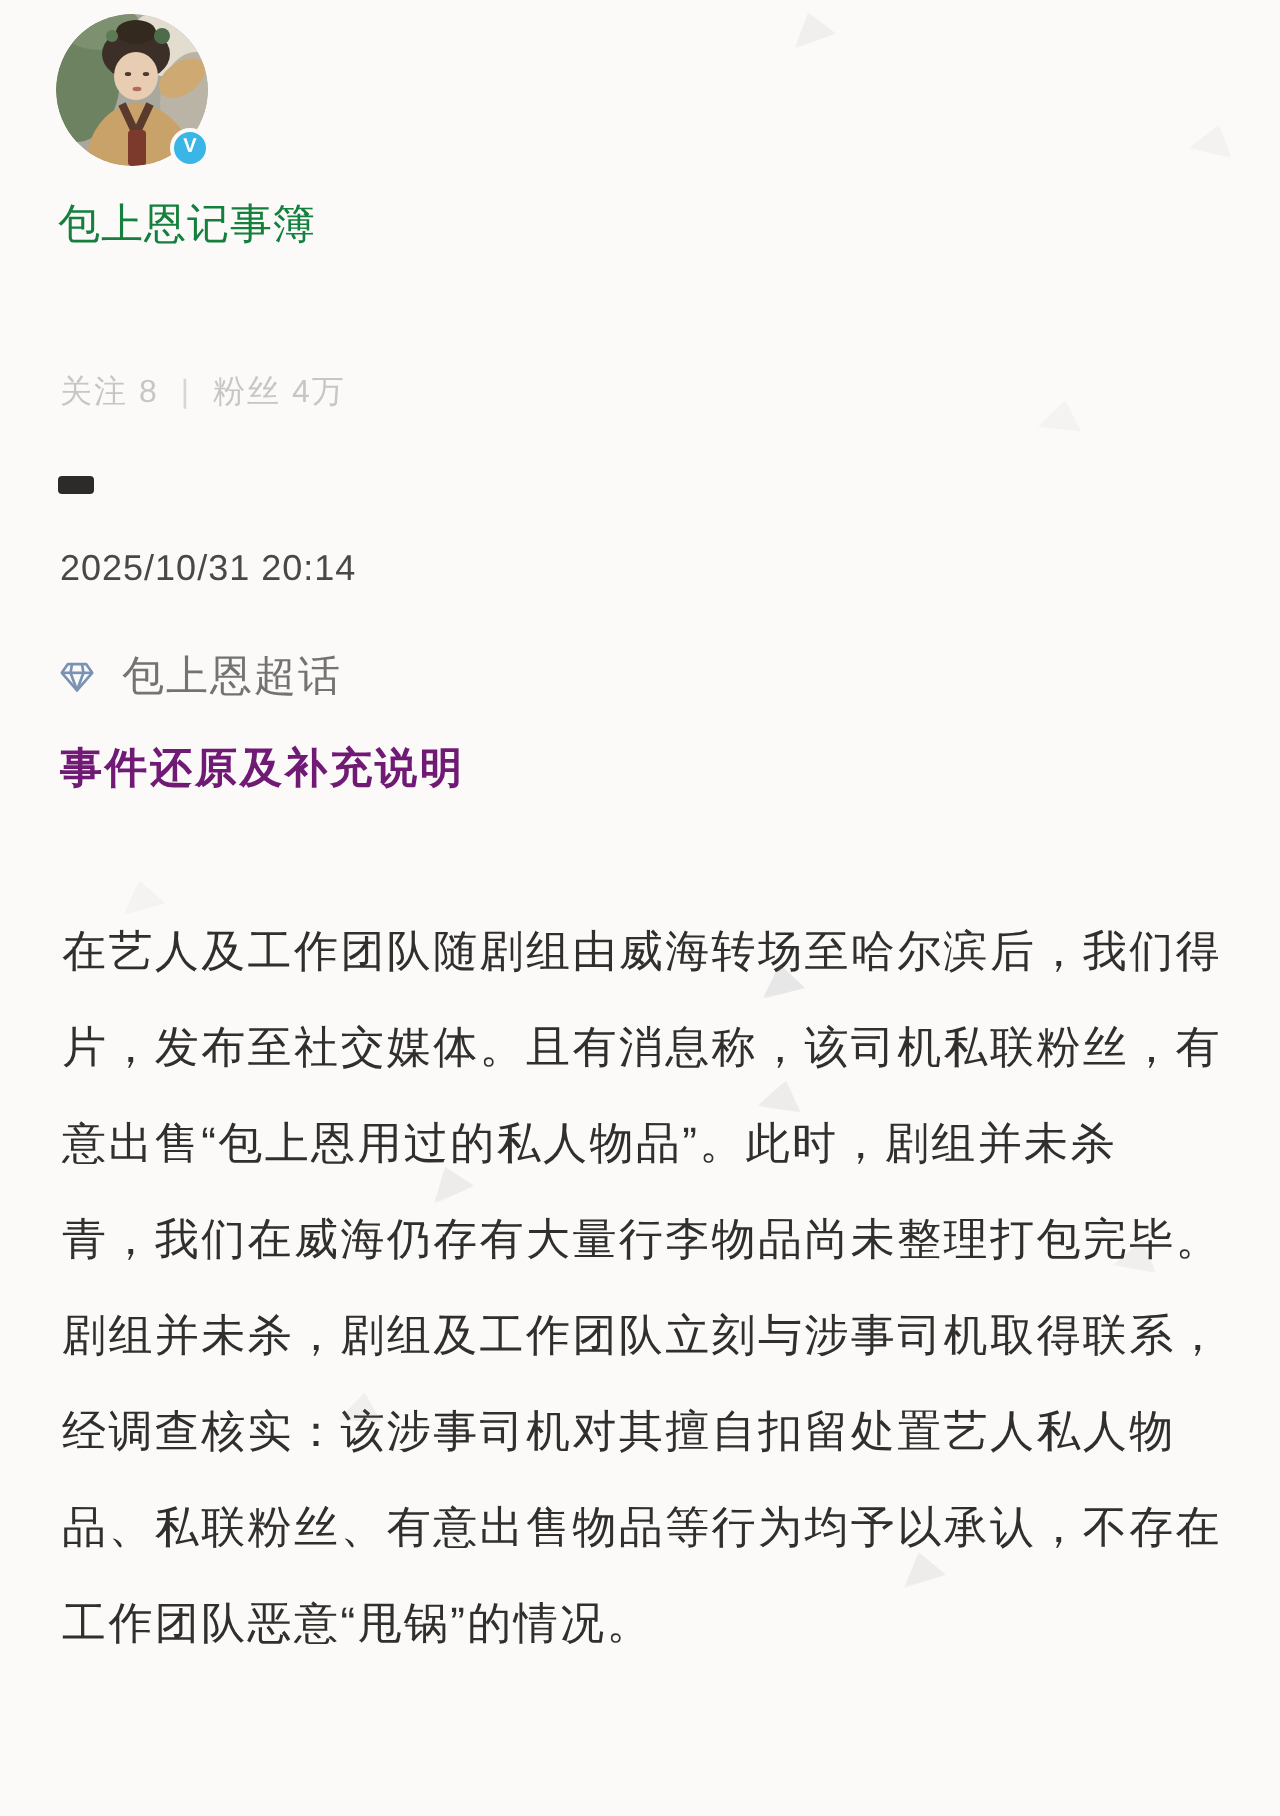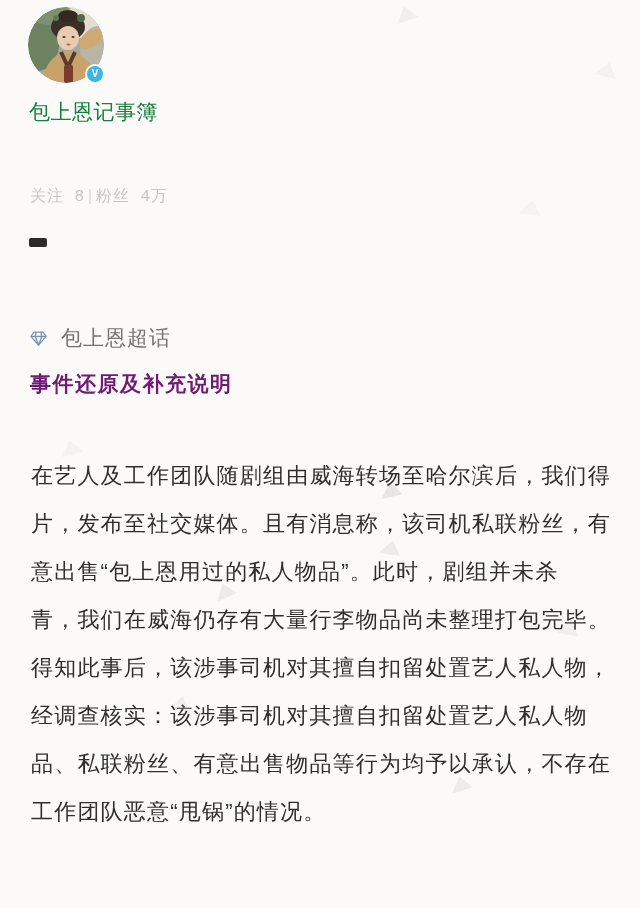--- a/index.html
+++ b/index.html
@@ -26,21 +26,21 @@
     position: absolute; left: 29px; top: 98px;
     font-size: 21px; font-weight: 400; color: #15803d; letter-spacing: 0.5px;
   }
   .profile-desc {
     position: absolute; left: 30px; top: 147px;
     font-size: 16px; color: #a3a09d; letter-spacing: 1.5px;
   }
   .profile-stats {
     position: absolute; left: 30px; top: 186px;
     font-size: 16px; color: #c8c6c4; letter-spacing: 1px;
-    display: flex; align-items: center;  font-family: Liberation Mono, monospace;
+    display: flex; align-items: center; gap: 11px;
   }
   .profile-stats .sep { color: #d8d6d4; }
   .stat-group { cursor: pointer; }
 
   
   .collapse-dash {
     position: absolute; left: 29px; top: 238px;
     width: 18px; height: 9px; background: #2d2b2a; border-radius: 2px;
   }
   .post-date {
@@ -121,38 +121,39 @@
 
   <div class="profile-name">包上恩记事簿</div>
   <div class="profile-stats">
     <span class="stat-group"><span>关注</span>&nbsp;<span>8</span></span>
     <span class="sep">|</span>
     <span class="stat-group"><span>粉丝</span>&nbsp;<span>4万</span></span>
   </div>
 
   <div class="collapse-dash"></div>
 
+  <div class="post-date">2025/10/31 20:14</div>
 
   <div class="supertopic-link">
     <svg width="19" height="19" viewBox="0 0 20 20" fill="none" stroke="#7a92b4" stroke-width="1.4" stroke-linejoin="round" xmlns="http://www.w3.org/2000/svg">
       <path d="M5.2,3.2 H14.8 L18,7.8 L10,17 L2,7.8 Z"></path>
       <path d="M2,7.8 H18"></path>
       <path d="M7.4,3.2 L6.6,7.8 L10,17 L13.4,7.8 L12.6,3.2"></path>
     </svg>
     <span>包上恩超话</span>
   </div>
 
   <div class="post-title">事件还原及补充说明</div>
 
   <div class="post-body">
       <div class="body-line">在艺人及工作团队随剧组由威海转场至哈尔滨后，我们得</div>
       <div class="body-line">片，发布至社交媒体。且有消息称，该司机私联粉丝，有</div>
       <div class="body-line">意出售“包上恩用过的私人物品”。此时，剧组并未杀</div>
       <div class="body-line">青，我们在威海仍存有大量行李物品尚未整理打包完毕。</div>
-      <div class="body-line">得知此事后，该涉事司机对其擅自扣留处置艺人私人物，</div>
+      <div class="body-line">剧组并未杀，剧组及工作团队立刻与涉事司机取得联系，</div>
       <div class="body-line">经调查核实：该涉事司机对其擅自扣留处置艺人私人物</div>
       <div class="body-line">品、私联粉丝、有意出售物品等行为均予以承认，不存在</div>
       <div class="body-line">工作团队恶意“甩锅”的情况。</div>
     </div>
 
   <div class="wm wm1"></div>
   <div class="wm wm2"></div>
   <div class="wm wm3"></div>
   <div class="wm wm4"></div>
   <div class="wm wm5"></div>

